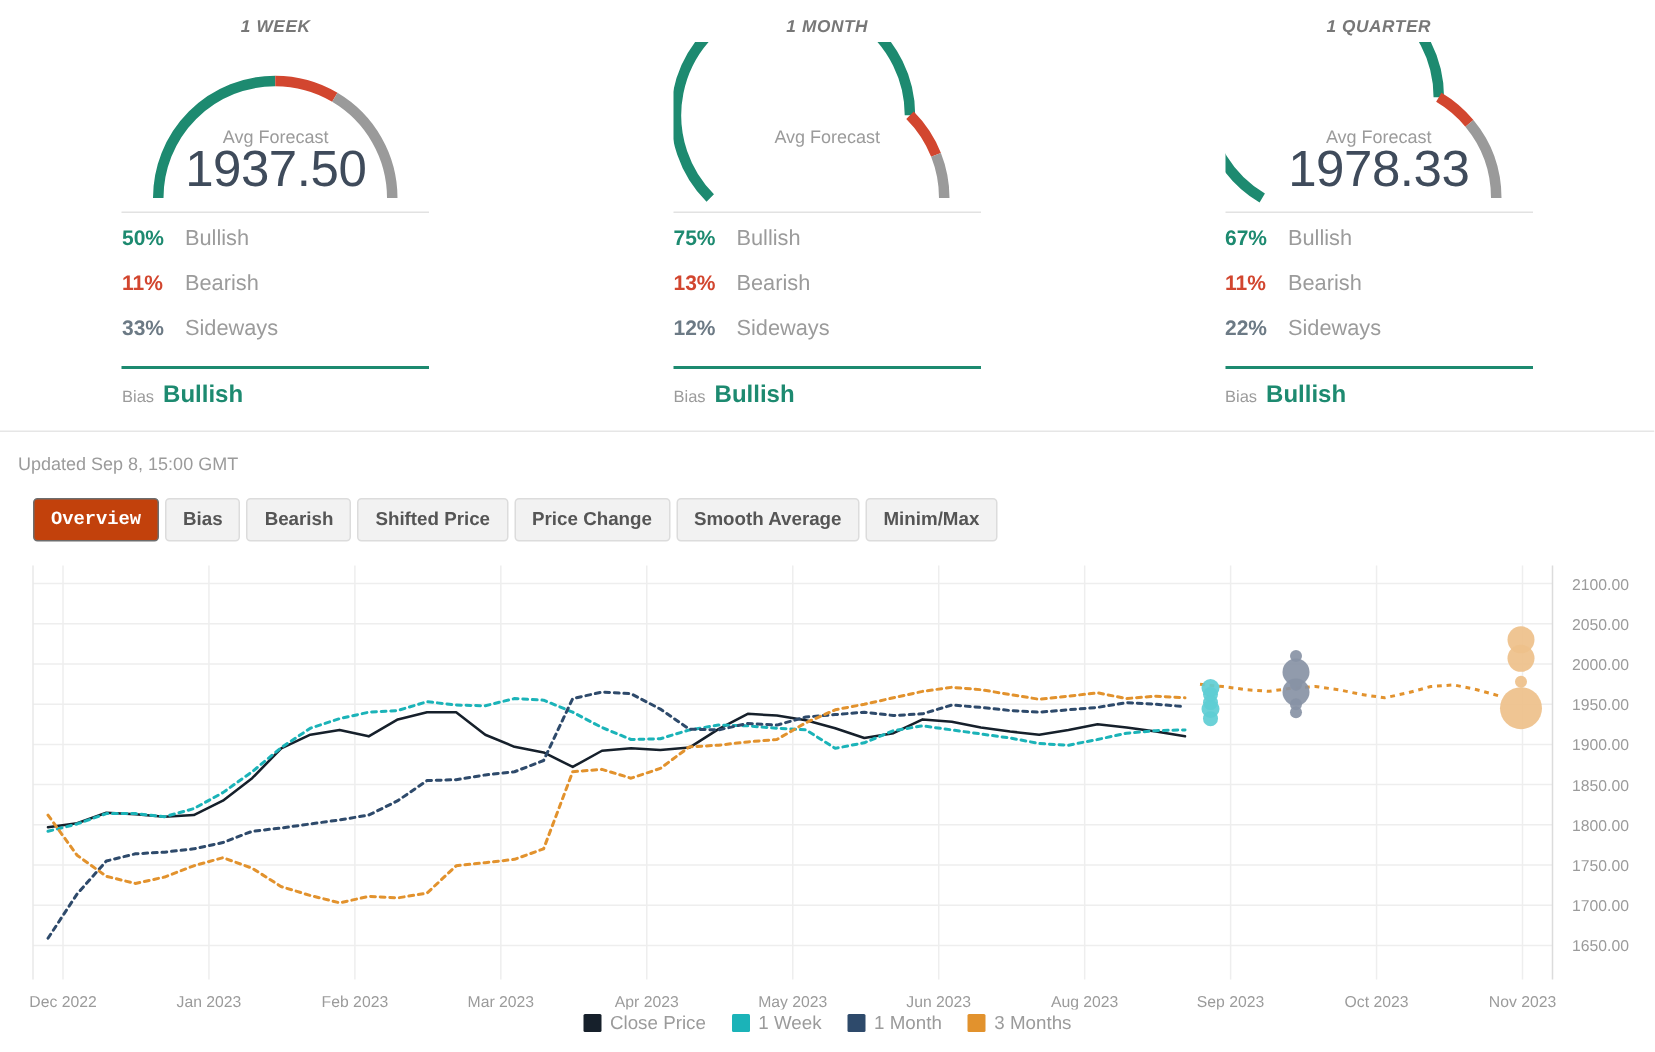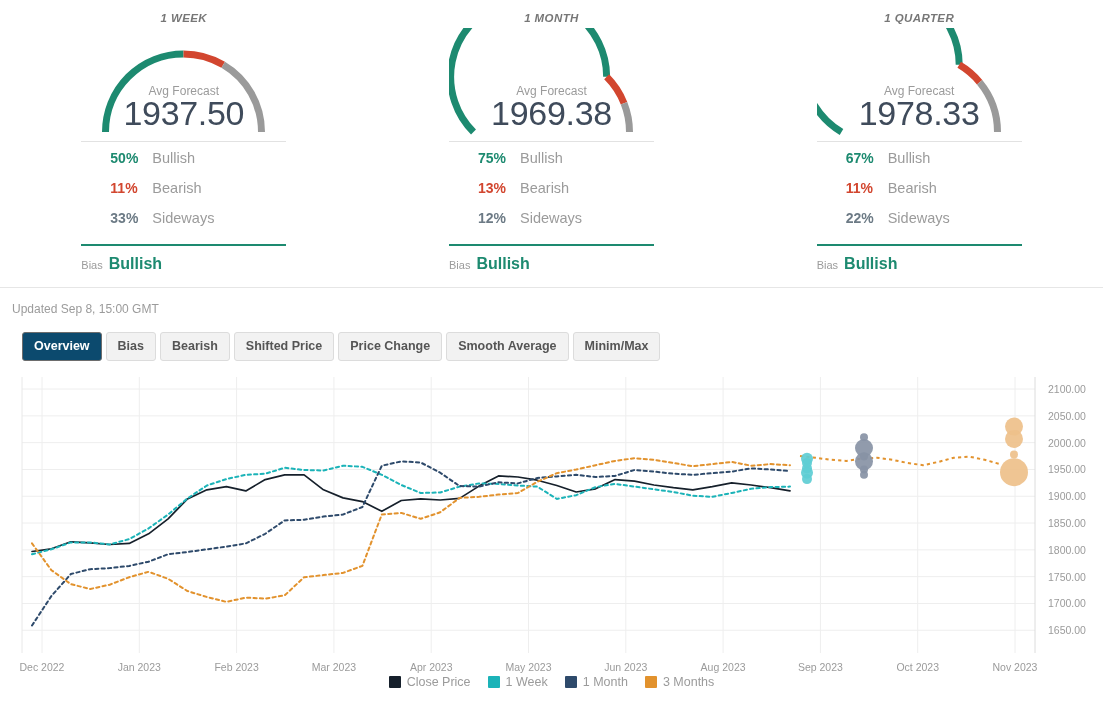--- a/index.html
+++ b/index.html
@@ -69,21 +69,20 @@
     display: flex;
     align-items: baseline;
     height: 30px;
     font-size: 14px;
   }
   .stat-pct {
     width: 42px;
     text-align: left;
     font-weight: bold;
     font-size: 14px;
-    margin-left: 29px;
   }
   .pct-bullish { color: #1d8a70; }
   .pct-bearish { color: #d2462f; }
   .pct-sideways { color: #6c7a85; }
   .stat-name { color: #9b9b9b; font-size: 14.5px; }
 
   .bias-row {
     width: 205px;
     border-top: 2px solid #1d8a70;
     margin-top: 4px;
@@ -119,23 +118,24 @@
     color: #555;
     background: #f2f2f2;
     border: 1px solid #dcdcdc;
     border-radius: 3px;
     padding: 6px 11px 7px;
     line-height: 14px;
     cursor: pointer;
     white-space: nowrap;
   }
   .tab.active {
-    background: #0c4a6e;
+    background: #c2410c;
     border-color: #6d6d6d;
     color: #ffffff;
+    font-family: Liberation Mono, monospace;
   }
 
   
   .chart-area {
     position: relative;
     width: 1103px;
     height: 300px;
     margin-top: 12px;
   }
   .chart-area svg { display: block; }
@@ -209,21 +209,20 @@
       <div class="gauge-wrap">
         <svg width="205" height="108" viewBox="0 0 205 108">
           <g id="arc-g-1">
               <path d="M 24.5 104.00000000000001 A 78 78 0 1 1 157.6543289325507 48.84567106744928" fill="none" stroke="#1d8a70" stroke-width="7" stroke-linecap="butt"></path>
               <path d="M 157.6543289325507 48.84567106744928 A 78 78 0 0 1 175.02256589928362 75.28628489059513" fill="none" stroke="#d2462f" stroke-width="7" stroke-linecap="butt"></path>
               <path d="M 175.02256589928362 75.28628489059513 A 78 78 0 0 1 180.5 103.99999999999999" fill="none" stroke="#9a9a9a" stroke-width="7" stroke-linecap="butt"></path>
             </g>
         </svg>
         <div class="gauge-center">
           <div class="gauge-label">Avg Forecast</div>
-          <div class="gauge-value">1969.38</div>
         </div>
       </div>
       <div class="stats">
         <div class="stat-row">
           <span class="stat-pct pct-bullish">75%</span>
           <span class="stat-name">Bullish</span>
         </div>
         <div class="stat-row">
           <span class="stat-pct pct-bearish">13%</span>
           <span class="stat-name">Bearish</span>

